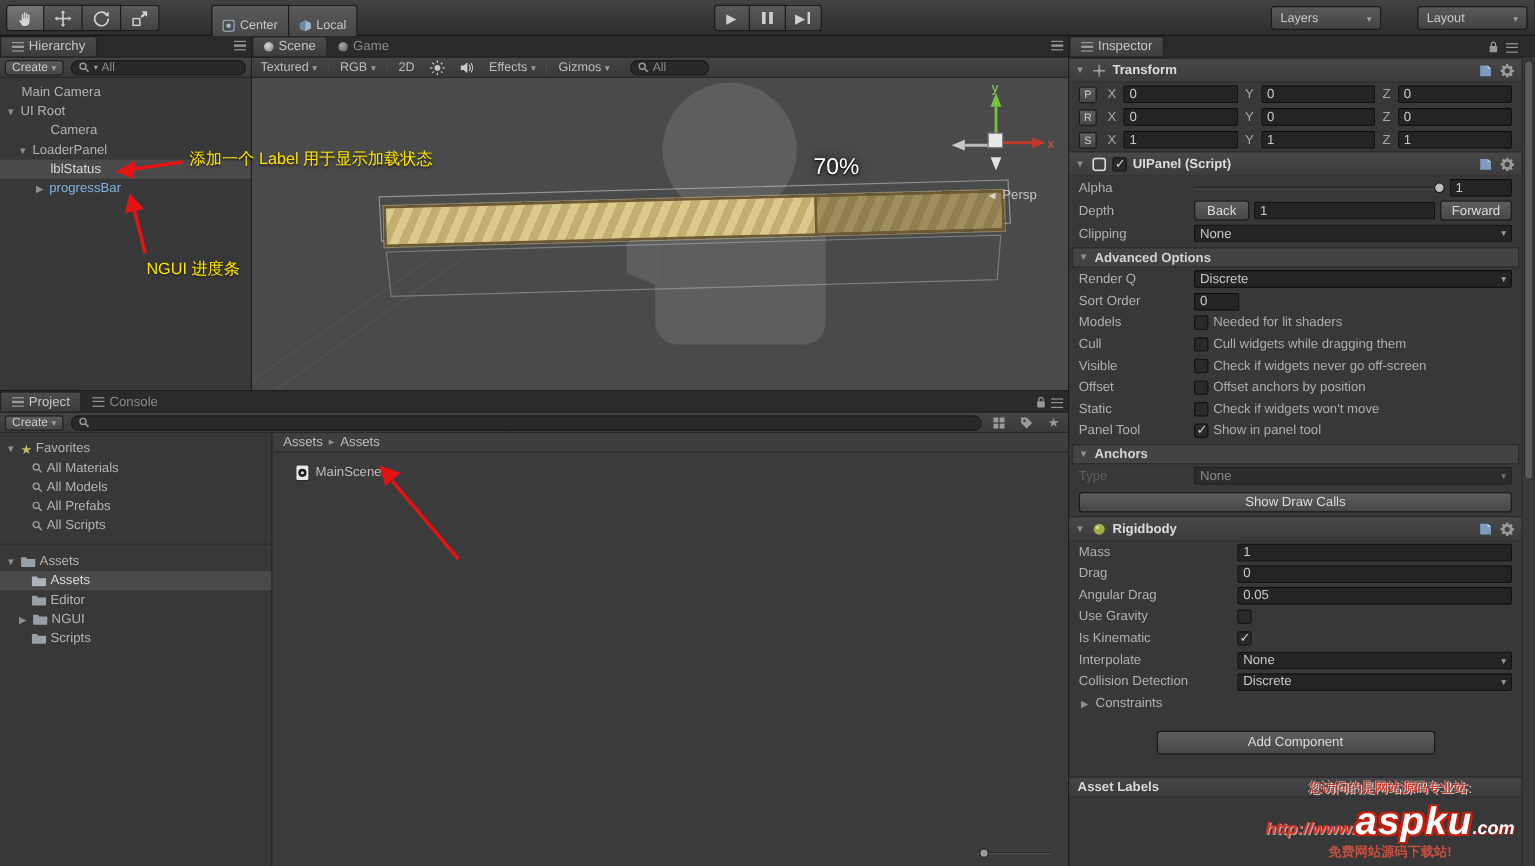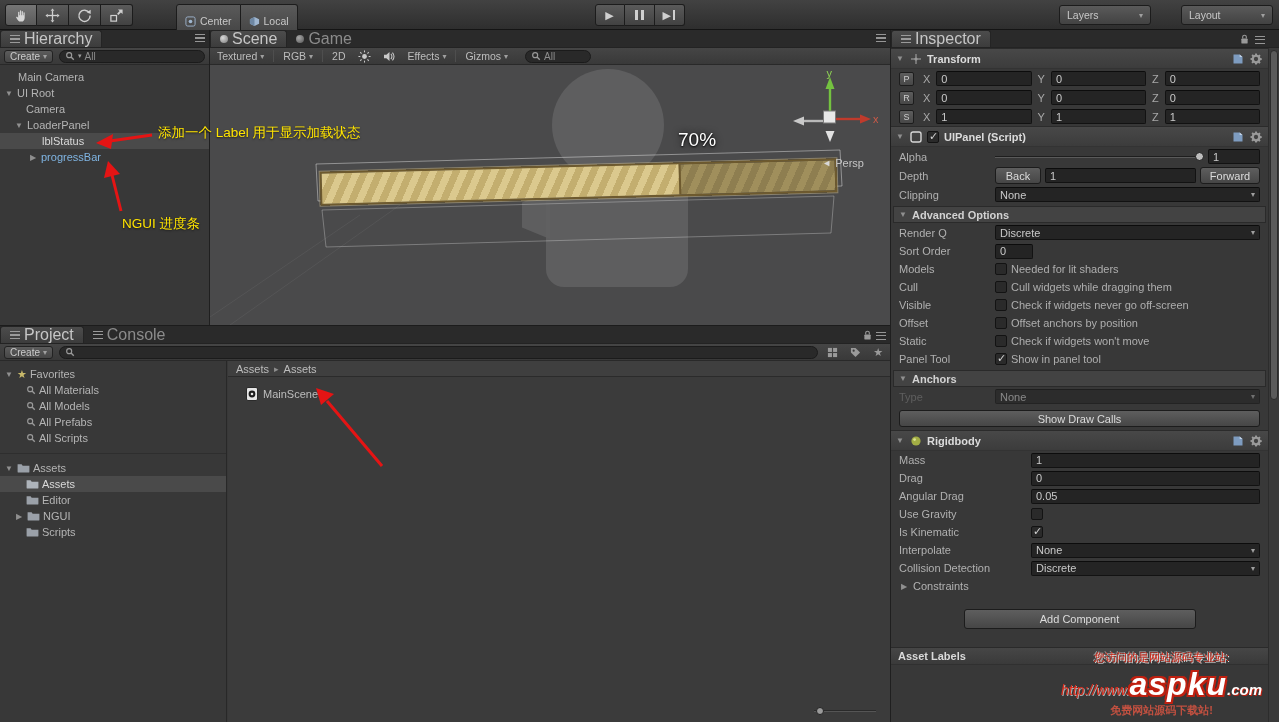--- a/index.html
+++ b/index.html
@@ -25,21 +25,21 @@
 .pbar{display:inline-block;width:3px;height:10px;background:#cfcfcf;margin:0 1.5px}
 .sbar{display:inline-block;width:2.5px;height:10px;background:#cfcfcf;margin-left:2px}
 .rightgrp{position:absolute;top:5px;right:6px;display:flex;gap:30px}
 .dd{width:92px;height:20px;border-radius:3px;justify-content:space-between;padding:0 7px;font-size:10.5px}
 .caret{font-size:8px;color:#9f9f9f}
 .caret.tiny{font-size:7px}
 
 
 .panel{position:absolute;background:#383838}
 .panel-tabs{height:18px;background:#2a2a2a;display:flex;align-items:flex-end;border-bottom:1px solid #232323;position:relative}
-.ptab{height:17px;display:flex;align-items:center;gap:4px;padding:0 9px;color:#8b8b8b;font-size:16px;white-space:nowrap}
+.ptab{height:17px;display:flex;align-items:center;gap:4px;padding:0 9px;color:#8b8b8b;font-size:11px;white-space:nowrap}
 .ptab.active{background:linear-gradient(#4c4c4c,#3c3c3c);color:#c6c6c6;border:1px solid #242424;border-bottom:none;border-radius:3px 3px 0 0}
 .tab-menu{position:absolute;right:4px;top:4px;display:flex;align-items:center;gap:4px}
 .hamb{width:10px;height:8px;border-top:1.5px solid #969696;border-bottom:1.5px solid #969696;position:relative}
 .hamb::after{content:"";position:absolute;left:0;right:0;top:2.2px;height:1.5px;background:#969696}
 .subbar{height:17px;background:linear-gradient(#454545,#393939);border-bottom:1px solid #292929;display:flex;align-items:center;padding:0 4px;gap:6px}
 .minibtn{height:13px;padding:0 5px;background:linear-gradient(#5c5c5c,#464646);border:1px solid #222;border-radius:3px;color:#cacaca;display:flex;align-items:center;gap:3px;font-size:10px}
 .searchpill{flex:1;height:13px;background:#292929;border:1px solid #1b1b1b;border-radius:7px;display:flex;align-items:center;padding:0 5px;gap:3px;color:#8d8d8d;font-size:10px}
 .vdiv{width:1px;height:12px;background:#2d2d2d;border-right:1px solid #4e4e4e}
 .tab-dot{width:8px;height:8px;border-radius:50%;background:radial-gradient(circle at 35% 35%,#d8d8d8,#7a7a7a)}
 .tab-dot.dark{background:radial-gradient(circle at 35% 35%,#a8a8a8,#555)}
@@ -116,21 +116,21 @@
 .opt-desc{color:#aeaeae;white-space:nowrap;overflow:hidden}
 .disabled{opacity:.55}
 .albar{height:18px;margin-top:18px;background:linear-gradient(#464646,#3a3a3a);border-top:1px solid #2a2a2a;border-bottom:1px solid #303030;display:flex;align-items:center;padding:0 7px;font-weight:bold;color:#dadada}
 .vscroll{position:absolute;right:0;top:18px;bottom:0;width:11px;background:#3a3a3a;border-left:1px solid #2c2c2c}
 .vthumb{position:absolute;left:1px;right:1px;top:2px;height:350px;background:#5a5a5a;border-radius:4px;border:1px solid #2a2a2a}
 
 
 .wm{position:absolute;right:6px;bottom:4px;text-align:center;pointer-events:none;line-height:1.25}
 .wm-l1{color:#e03020;font-weight:normal;font-size:11px;text-shadow:1px 1px 0 rgba(255,255,255,.85),-1px -1px 0 rgba(255,255,255,.5)}
 .wm-mid{white-space:nowrap}
-.wm-pre{color:#e03020;font-weight:normal;font-style:italic;font-size:14px;text-shadow:1px 1px 0 rgba(255,255,255,.6)}
+.wm-pre{color:#e03020;font-weight:bold;font-style:italic;font-size:14px;text-shadow:1px 1px 0 rgba(255,255,255,.6)}
 .wm-logo{color:#fff;font-weight:bold;font-style:italic;font-size:32px;letter-spacing:1px;text-shadow:2px 2px 0 #c02010,-2px -2px 0 #c02010,2px -2px 0 #c02010,-2px 2px 0 #c02010}
 .wm-suf{color:#fff;font-weight:bold;font-style:italic;font-size:15px;text-shadow:1px 1px 0 #c02010}
 .wm-l2{color:#c05040;font-size:11px;font-weight:bold}
 
 
 .overlay{position:absolute;left:0;top:0;width:1279px;height:722px;pointer-events:none;z-index:60}
 .anno{position:absolute;color:#ffe400;font-size:13.5px;white-space:nowrap;text-shadow:0 1px 2px rgba(0,0,0,.6)}
 .a1{left:158px;top:124px}
 .a2{left:122px;top:215px}
 .a3{left:390px;top:455px}
@@ -236,21 +236,21 @@
       </div>
     </div>
     <div class="tree">
       <div class="titem" style="padding-left:18px">
           <span>Main Camera</span>
         </div>
       <div class="titem">
           <span class="fold">▼</span>
           <span>UI Root</span>
         </div>
-      <div class="titem" style="padding-left:26px">
+      <div class="titem" style="padding-left:42px">
           <span>Camera</span>
         </div>
       <div class="titem" style="padding-left:14px">
           <span class="fold">▼</span>
           <span>LoaderPanel</span>
         </div>
       <div class="titem sel" style="padding-left:42px">
           <span>lblStatus</span>
         </div>
       <div class="titem" style="padding-left:28px">

